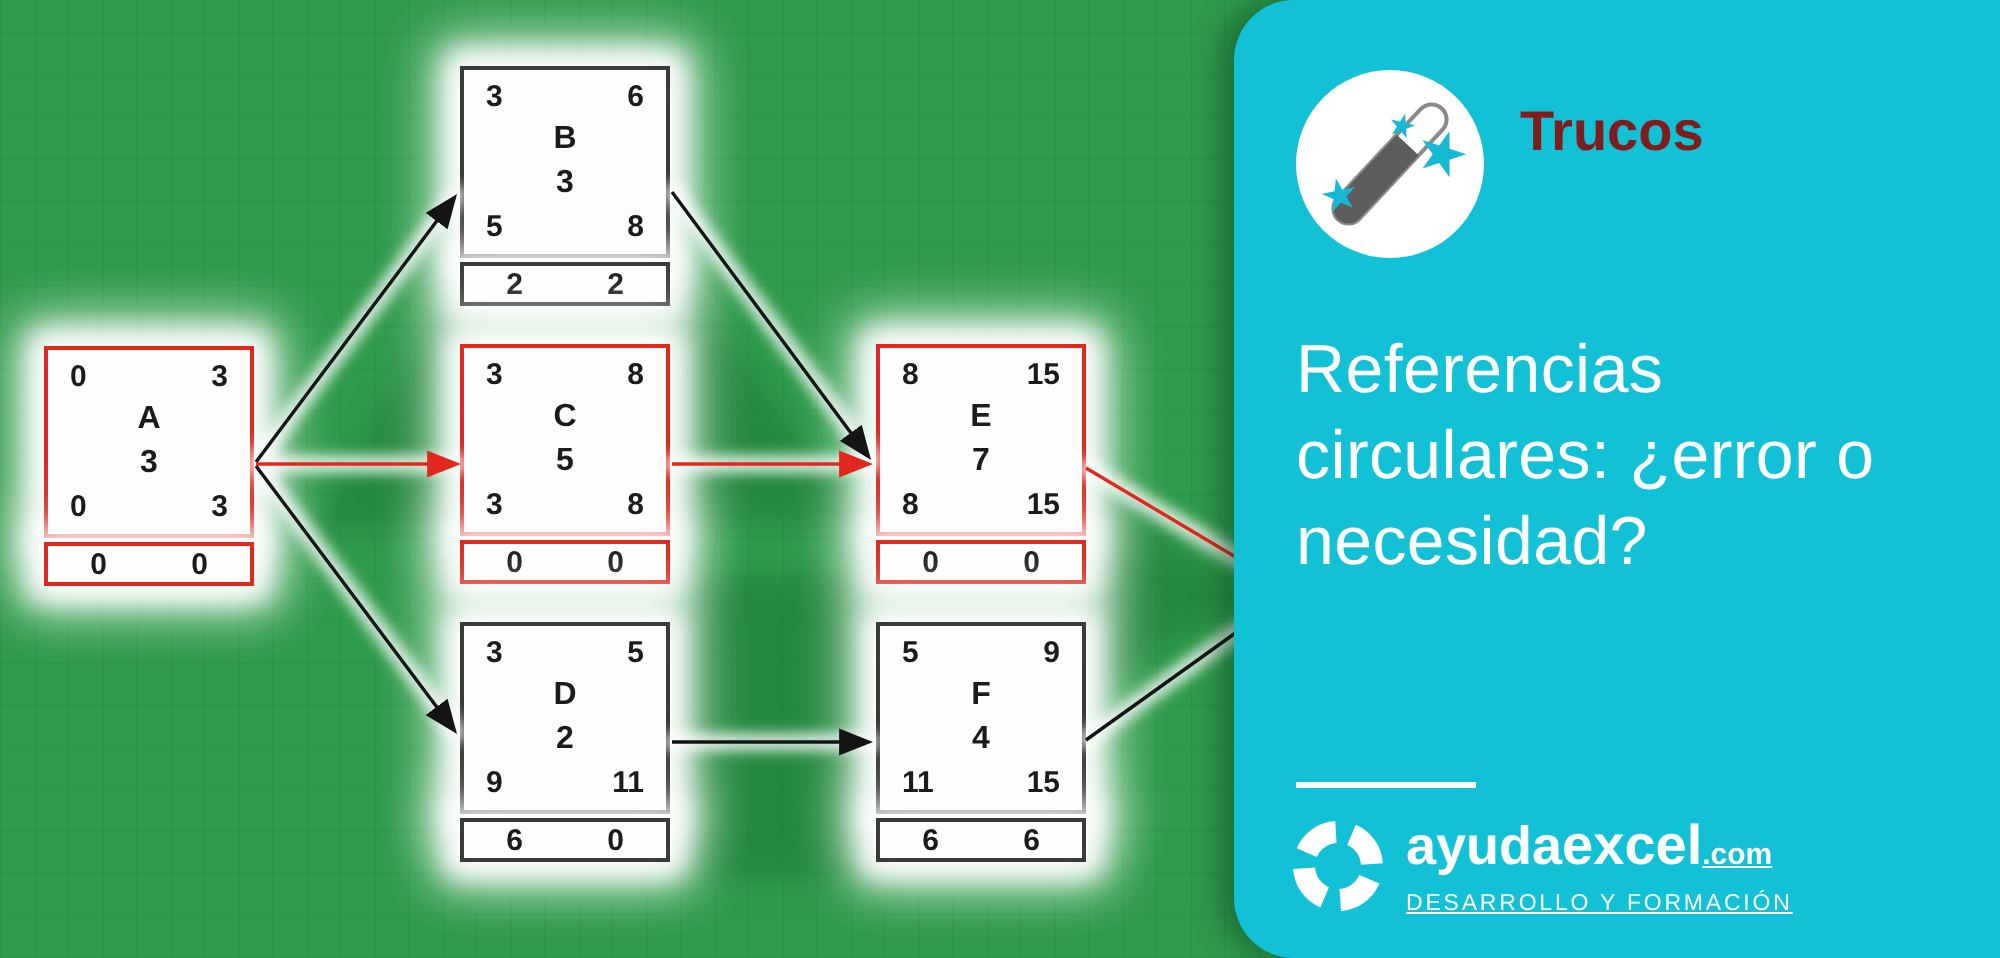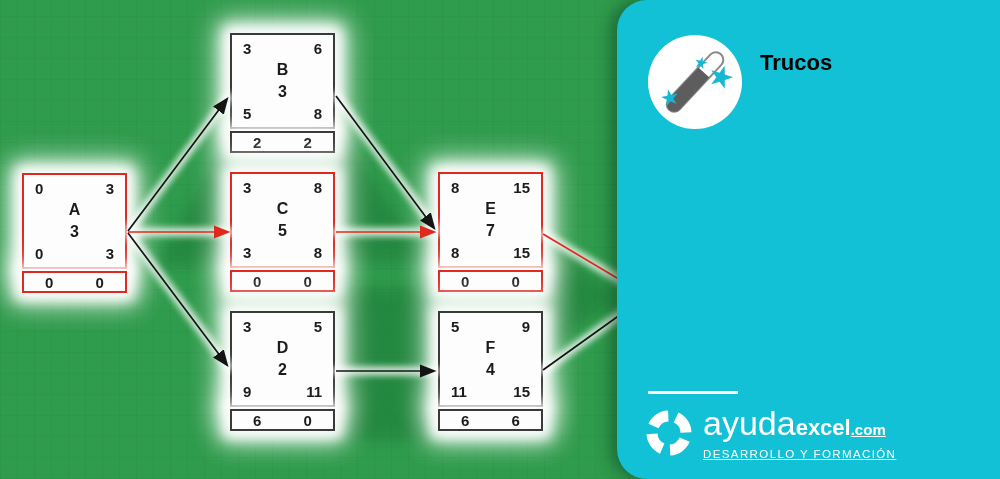--- a/index.html
+++ b/index.html
@@ -35,33 +35,33 @@
   #panel{
     position:absolute;left:617px;top:0;width:383px;height:479px;
     background:#12c1d6;border-radius:30px 0 0 30px;
     box-shadow:-6px 0 16px rgba(0,45,25,.45);
   }
   #badge-circle{
     position:absolute;left:31px;top:35px;width:94px;height:94px;border-radius:50%;
     background:#ffffff;
   }
   #badge-label{
-    position:absolute;left:143px;top:50px;color:#000000;font-size:22px;font-weight:bold;
+    position:absolute;left:143px;top:50px;color:#7f1d1d;font-size:28px;font-weight:bold;
   }
   #panel-title{
     position:absolute;left:31px;top:164px;width:330px;color:#ffffff;
     font-size:34px;line-height:43px;font-weight:normal;white-space:pre-line;
     letter-spacing:.2px;
   }
   #divider{position:absolute;left:31px;top:391px;width:90px;height:3px;background:#ffffff;}
   #logo{position:absolute;left:27px;top:408px;display:flex;align-items:flex-start;}
   #logo-text{margin-left:9px;}
   #logo-name{line-height:30px;white-space:nowrap;}
-  #logo-name .lt{color:#fff;font-size:34px;font-weight:normal;}
-  #logo-name .bd{color:#fff;font-size:22px;font-weight:bold;}
+  #logo-name .lt{color:#fff;font-size:27px;font-weight:bold;}
+  #logo-name .bd{color:#fff;font-size:28px;font-weight:bold;}
   #logo-name .tld{color:#fff;font-size:15px;font-weight:bold;text-decoration:underline;}
   #logo-tagline{color:#ffffff;font-size:11.5px;letter-spacing:1.4px;margin-top:3px;white-space:nowrap;text-decoration:underline;}
 </style>
 </head>
 <body>
 
 <div id="stage">
 
   <svg class="layer" width="1000" height="479">
     <defs>
@@ -234,20 +234,23 @@
           <path d="M39.5,34 h15 v43.5 a7.5,7.5 0 0 1 -15,0 z" fill="#5d5d5d"></path>
         </g>
         <text x="46" y="33" font-size="16" fill="#17b8d4" transform="rotate(14 52 27)">★</text>
         <text x="60" y="52" font-size="30" fill="#17b8d4" transform="rotate(18 74 41)">★</text>
         <text x="12" y="70" font-size="22" fill="#17b8d4" transform="rotate(-12 22 63)">★</text>
       </svg>
     </div>
 
     <div id="badge-label">Trucos</div>
 
+    <h1 id="panel-title" style="margin:0;">Referencias
+circulares: ¿error o
+necesidad?</h1>
 
     <div id="divider"></div>
 
     <div id="logo">
       <svg width="50" height="50" viewBox="0 0 50 50">
         <circle cx="25" cy="25" r="17" fill="none" stroke="#ffffff" stroke-width="11" stroke-dasharray="18.7 8" transform="rotate(23 25 25)"></circle>
       </svg>
       <div id="logo-text">
         <div id="logo-name"><span class="lt">ayuda</span><span class="bd">excel</span><span class="tld">.com</span></div>
         <div id="logo-tagline">DESARROLLO Y FORMACIÓN</div>

